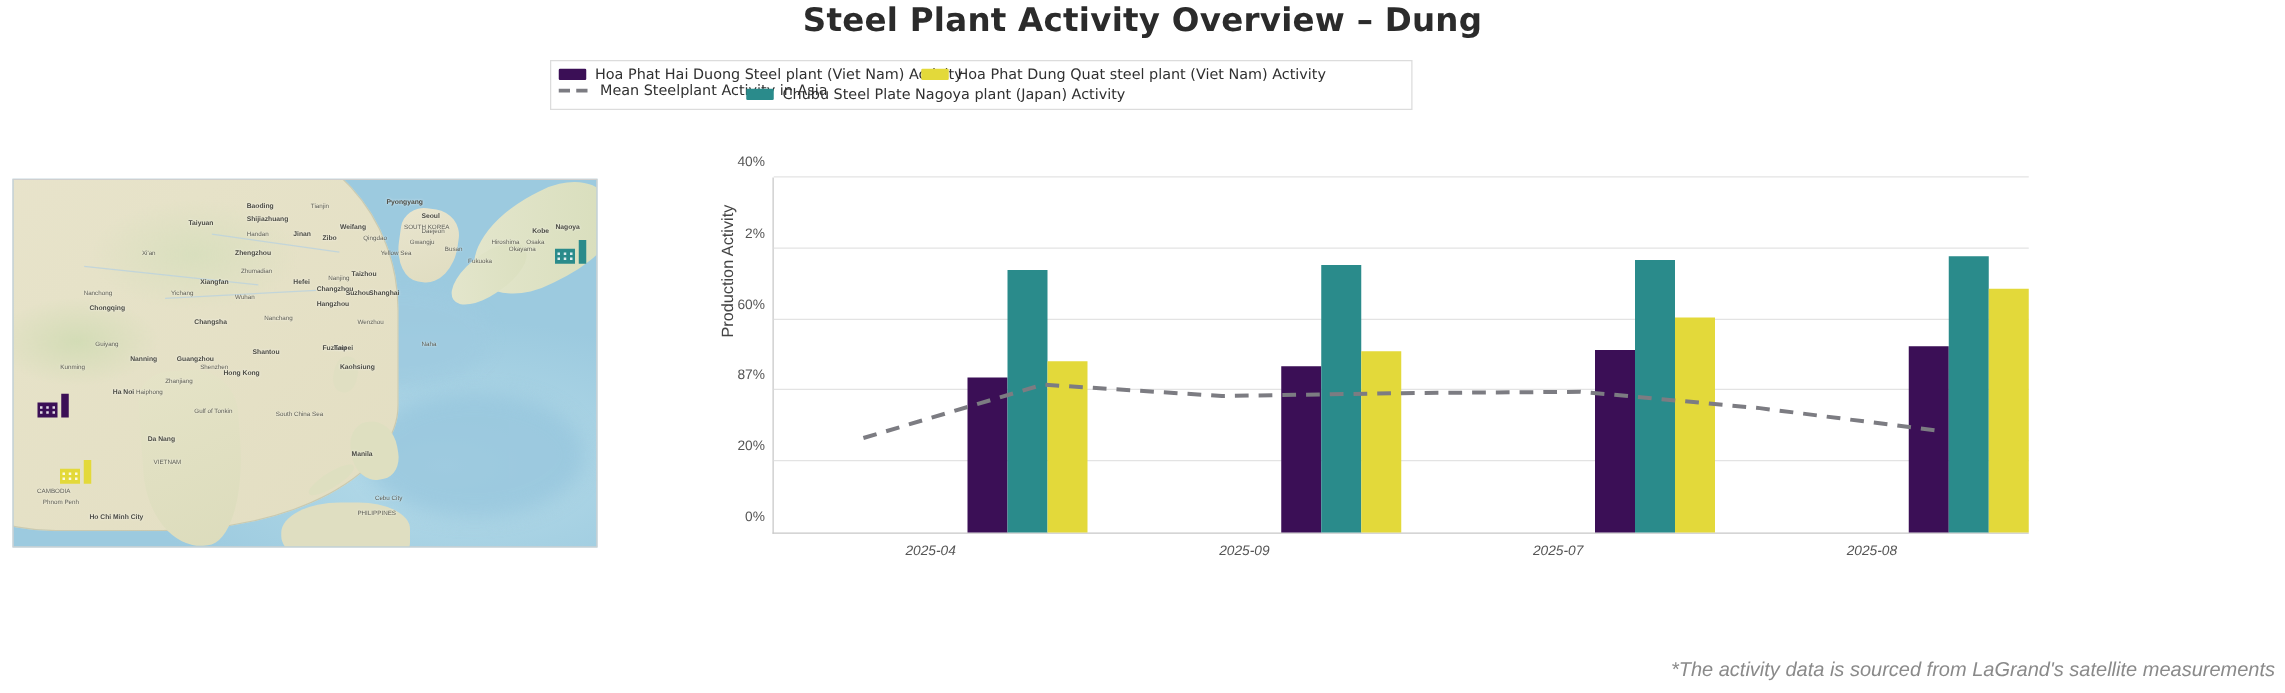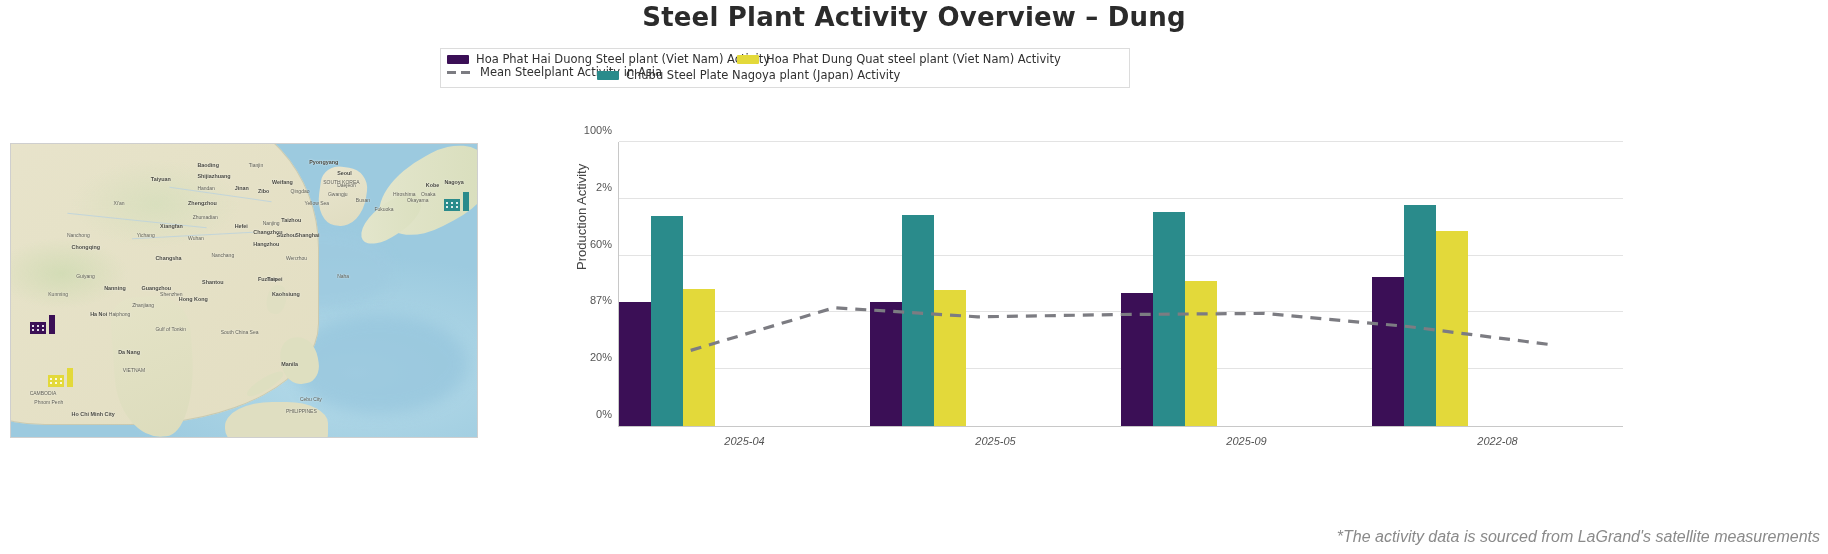--- a/index.html
+++ b/index.html
@@ -200,21 +200,21 @@
   }
   .groups {
     position: absolute; inset: 0;
     display: flex;
   }
   .group {
     flex: 1 1 0;
     position: relative;
     display: flex;
     align-items: flex-end;
-    justify-content: flex-start;
+    justify-content: flex-end;
     gap: 0px;
     font-style: italic;
   }
   .bar {
     width: 32px;
     position: relative;
   }
   .xtick {
     position: absolute;
     top: 100%; left: 0; width: 100%;
@@ -390,46 +390,46 @@
         <div class="ytick" style="bottom: 0%; position: absolute; right: 100%;">0%</div>
         <div class="gridline" style="bottom: 20%;"></div>
         <div class="ytick" style="bottom: 20%; position: absolute; right: 100%;">20%</div>
         <div class="gridline" style="bottom: 40%;"></div>
         <div class="ytick" style="bottom: 40%; position: absolute; right: 100%;">87%</div>
         <div class="gridline" style="bottom: 60%;"></div>
         <div class="ytick" style="bottom: 60%; position: absolute; right: 100%;">60%</div>
         <div class="gridline" style="bottom: 80%;"></div>
         <div class="ytick" style="bottom: 80%; position: absolute; right: 100%;">2%</div>
         <div class="gridline" style="bottom: 100%;"></div>
-        <div class="ytick" style="bottom: 100%; position: absolute; right: 100%;">100%</div>
+        <div class="ytick" style="bottom: 100%; position: absolute; right: 100%;">40%</div>
       </div>
     <div class="groups" id="bar-groups">
         <div class="group">
           <div class="bar" title="Hoa Phat Hai Duong Steel plant (Viet Nam) Activity — 2025-04: 43.5%" style="height: 43.5%; background: rgb(59, 15, 86);"></div>
           <div class="bar" title="Chubu Steel Plate Nagoya plant (Japan) Activity — 2025-04: 74%" style="height: 74%; background: rgb(42, 139, 139);"></div>
           <div class="bar" title="Hoa Phat Dung Quat steel plant (Viet Nam) Activity — 2025-04: 48.1%" style="height: 48.1%; background: rgb(227, 217, 58);"></div>
           <div class="xtick">2025-04</div>
         </div>
         <div class="group">
-          <div class="bar" title="Hoa Phat Hai Duong Steel plant (Viet Nam) Activity — 2025-05: 43.5%" style="height: 43.5%; background: rgb(59, 15, 86);"></div>
-          <div class="bar" title="Chubu Steel Plate Nagoya plant (Japan) Activity — 2025-05: 74.4%" style="height: 74.4%; background: rgb(42, 139, 139);"></div>
-          <div class="bar" title="Hoa Phat Dung Quat steel plant (Viet Nam) Activity — 2025-05: 47.8%" style="height: 47.8%; background: rgb(227, 217, 58);"></div>
-          <div class="xtick">2025-05</div>
-        </div>
-        <div class="group">
           <div class="bar" title="Hoa Phat Hai Duong Steel plant (Viet Nam) Activity — 2025-06: 46.7%" style="height: 46.7%; background: rgb(59, 15, 86);"></div>
           <div class="bar" title="Chubu Steel Plate Nagoya plant (Japan) Activity — 2025-06: 75.2%" style="height: 75.2%; background: rgb(42, 139, 139);"></div>
           <div class="bar" title="Hoa Phat Dung Quat steel plant (Viet Nam) Activity — 2025-06: 50.9%" style="height: 50.9%; background: rgb(227, 217, 58);"></div>
           <div class="xtick">2025-09</div>
         </div>
         <div class="group">
+          <div class="bar" title="Hoa Phat Hai Duong Steel plant (Viet Nam) Activity — 2025-07: 51.3%" style="height: 51.3%; background: rgb(59, 15, 86);"></div>
+          <div class="bar" title="Chubu Steel Plate Nagoya plant (Japan) Activity — 2025-07: 76.8%" style="height: 76.8%; background: rgb(42, 139, 139);"></div>
+          <div class="bar" title="Hoa Phat Dung Quat steel plant (Viet Nam) Activity — 2025-07: 60.6%" style="height: 60.6%; background: rgb(227, 217, 58);"></div>
+          <div class="xtick">2025-07</div>
+        </div>
+        <div class="group">
           <div class="bar" title="Hoa Phat Hai Duong Steel plant (Viet Nam) Activity — 2025-08: 52.3%" style="height: 52.3%; background: rgb(59, 15, 86);"></div>
           <div class="bar" title="Chubu Steel Plate Nagoya plant (Japan) Activity — 2025-08: 77.7%" style="height: 77.7%; background: rgb(42, 139, 139);"></div>
           <div class="bar" title="Hoa Phat Dung Quat steel plant (Viet Nam) Activity — 2025-08: 68.6%" style="height: 68.6%; background: rgb(227, 217, 58);"></div>
-          <div class="xtick">2022-08</div>
+          <div class="xtick">2025-08</div>
         </div>
       </div>
     <svg id="meanline" viewBox="0 0 1005 285" preserveAspectRatio="none">
         <polyline points="71.8,208.6 215.4,165.9 358.9,175.0 502.5,172.7 646.1,171.6 789.6,184.7 933.2,202.9" fill="none" stroke="#7c7c82" stroke-width="3.2" stroke-dasharray="11 8" stroke-linecap="butt"></polyline>
       </svg>
   </div>
 </div>
 
 <div id="footnote">*The activity data is sourced from LaGrand's satellite measurements</div>
 

